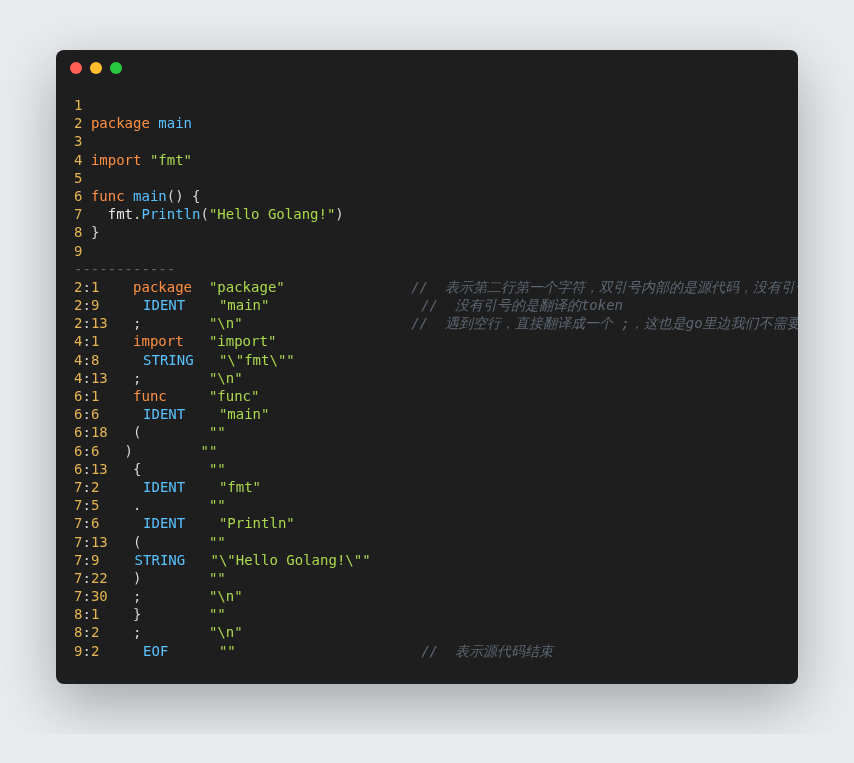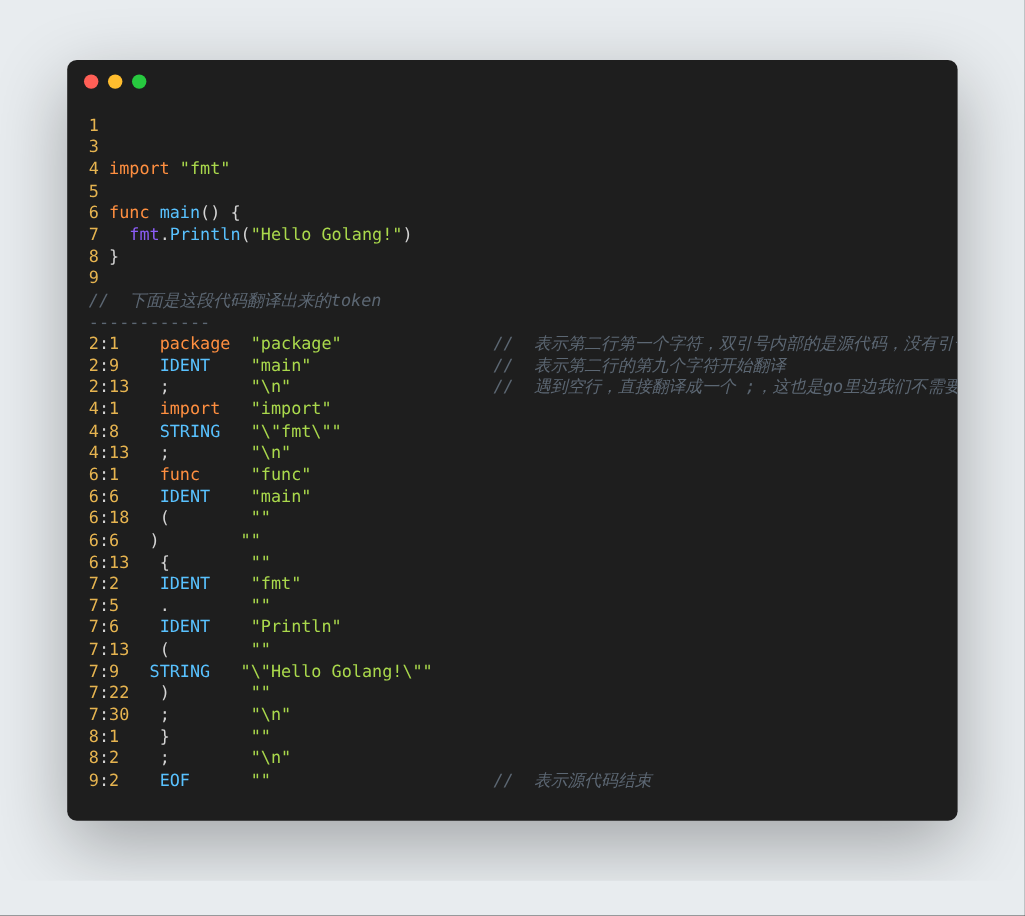--- a/index.html
+++ b/index.html
@@ -44,58 +44,58 @@
     }
     .line {
       white-space: pre;
       min-height: 18px;
     }
     .lineno { color: #e6b450; }
     .kw-package { color: #ff8f40; }
     .kw-import { color: #ff8f40; }
     .kw-func { color: #ff8f40; }
     .ident-main { color: #59c2ff; }
-    .ident-fmt { color: #8b5cf6; }
+    .ident-fmt { color: #e5e5e5; }
     .ident-println { color: #59c2ff; }
     .string { color: #aad94c; }
     .paren { color: #d4d4d4; }
     .brace { color: #d4d4d4; }
     .dot-sep { color: #d4d4d4; }
     .comment { color: #5c6773; font-style: italic; }
     .divider { color: #5c6773; }
     .tok-line { color: #e6b450; }
     .tok-col { color: #e6b450; }
     .colon { color: #d4d4d4; }
-    .tok-type { color: #59c2ff; }
+    .tok-type { color: #59c2ff; margin-left: 10px; }
     .tok-type-kw { color: #ff8f40; }
     .tok-val { color: #aad94c; }
     .tok-punct { color: #d4d4d4; }
   </style>
 </head>
 <body>
 
 <div class="window">
   <div class="titlebar">
     <div class="dot dot-red"></div>
     <div class="dot dot-yellow"></div>
     <div class="dot dot-green"></div>
   </div>
   <div class="code-area" id="code-area">
       <div class="line"><span class="lineno">1</span><span> </span></div>
+      <div class="line"><span class="lineno">2</span><span> </span><span class="kw-package">package</span><span class="ident-main"> main</span></div>
       <div class="line"><span class="lineno">3</span><span> </span></div>
       <div class="line"><span class="lineno">4</span><span> </span><span class="kw-import">import</span><span class="string"> "fmt"</span></div>
       <div class="line"><span class="lineno">5</span><span> </span></div>
       <div class="line"><span class="lineno">6</span><span> </span><span class="kw-func">func</span><span class="ident-main"> main</span><span class="paren">()</span><span class="brace"> {</span></div>
       <div class="line"><span class="lineno">7</span><span> </span><span class="ident-fmt">  fmt</span><span class="dot-sep">.</span><span class="ident-println">Println</span><span class="paren">(</span><span class="string">"Hello Golang!"</span><span class="paren">)</span></div>
       <div class="line"><span class="lineno">8</span><span> </span><span class="brace">}</span></div>
       <div class="line"><span class="lineno">9</span><span> </span></div>
-      <div class="line comment">//  下面是这段代码翻译出来的token</div>
       <div class="line divider">------------</div>
       <div class="line"><span class="tok-line">2</span><span class="colon">:</span><span class="tok-col">1    </span><span class="tok-type-kw">package  </span><span class="tok-val">"package"</span><span>               </span><span class="comment">//  表示第二行第一个字符，双引号内部的是源代码，没有引号的是翻译的token</span></div>
-      <div class="line"><span class="tok-line">2</span><span class="colon">:</span><span class="tok-col">9    </span><span class="tok-type">IDENT    </span><span class="tok-val">"main"</span><span>                  </span><span class="comment">//  表示第二行的第九个字符开始翻译</span></div>
+      <div class="line"><span class="tok-line">2</span><span class="colon">:</span><span class="tok-col">9    </span><span class="tok-type">IDENT    </span><span class="tok-val">"main"</span><span>                  </span><span class="comment">//  没有引号的是翻译的token</span></div>
       <div class="line"><span class="tok-line">2</span><span class="colon">:</span><span class="tok-col">13   </span><span class="tok-punct">;        </span><span class="tok-val">"\n"</span><span>                    </span><span class="comment">//  遇到空行，直接翻译成一个 ;，这也是go里边我们不需要; 的原因</span></div>
       <div class="line"><span class="tok-line">4</span><span class="colon">:</span><span class="tok-col">1    </span><span class="tok-type-kw">import   </span><span class="tok-val">"import"</span></div>
       <div class="line"><span class="tok-line">4</span><span class="colon">:</span><span class="tok-col">8    </span><span class="tok-type">STRING   </span><span class="tok-val">"\"fmt\""</span></div>
       <div class="line"><span class="tok-line">4</span><span class="colon">:</span><span class="tok-col">13   </span><span class="tok-punct">;        </span><span class="tok-val">"\n"</span></div>
       <div class="line"><span class="tok-line">6</span><span class="colon">:</span><span class="tok-col">1    </span><span class="tok-type-kw">func     </span><span class="tok-val">"func"</span></div>
       <div class="line"><span class="tok-line">6</span><span class="colon">:</span><span class="tok-col">6    </span><span class="tok-type">IDENT    </span><span class="tok-val">"main"</span></div>
       <div class="line"><span class="tok-line">6</span><span class="colon">:</span><span class="tok-col">18   </span><span class="tok-punct">(        </span><span class="tok-val">""</span></div>
       <div class="line"><span class="tok-line">6</span><span class="colon">:</span><span class="tok-col">6   </span><span class="tok-punct">)        </span><span class="tok-val">""</span></div>
       <div class="line"><span class="tok-line">6</span><span class="colon">:</span><span class="tok-col">13   </span><span class="tok-punct">{        </span><span class="tok-val">""</span></div>
       <div class="line"><span class="tok-line">7</span><span class="colon">:</span><span class="tok-col">2    </span><span class="tok-type">IDENT    </span><span class="tok-val">"fmt"</span></div>

